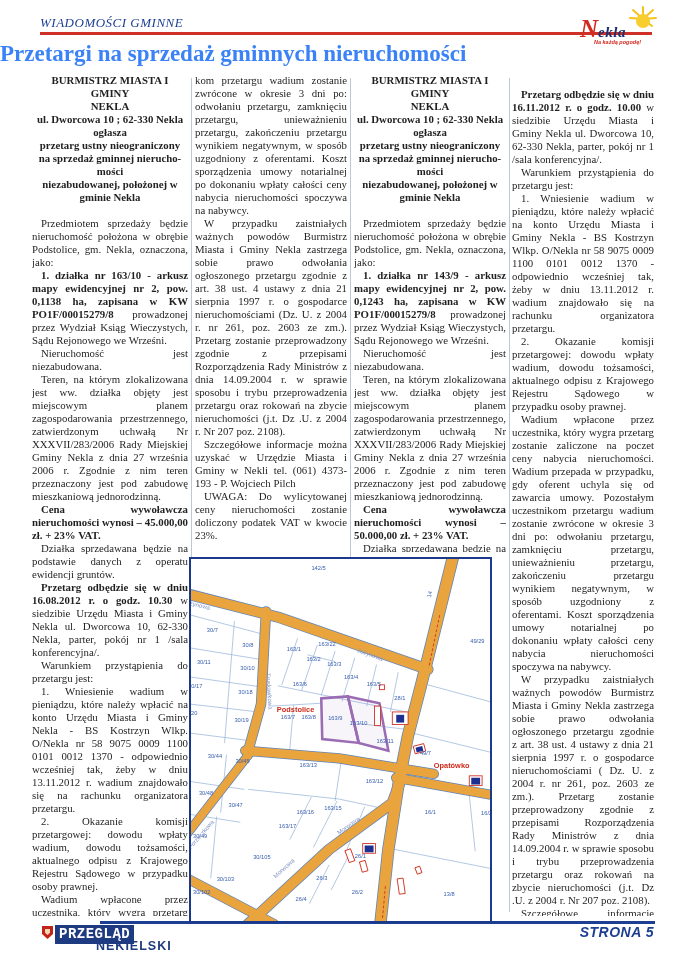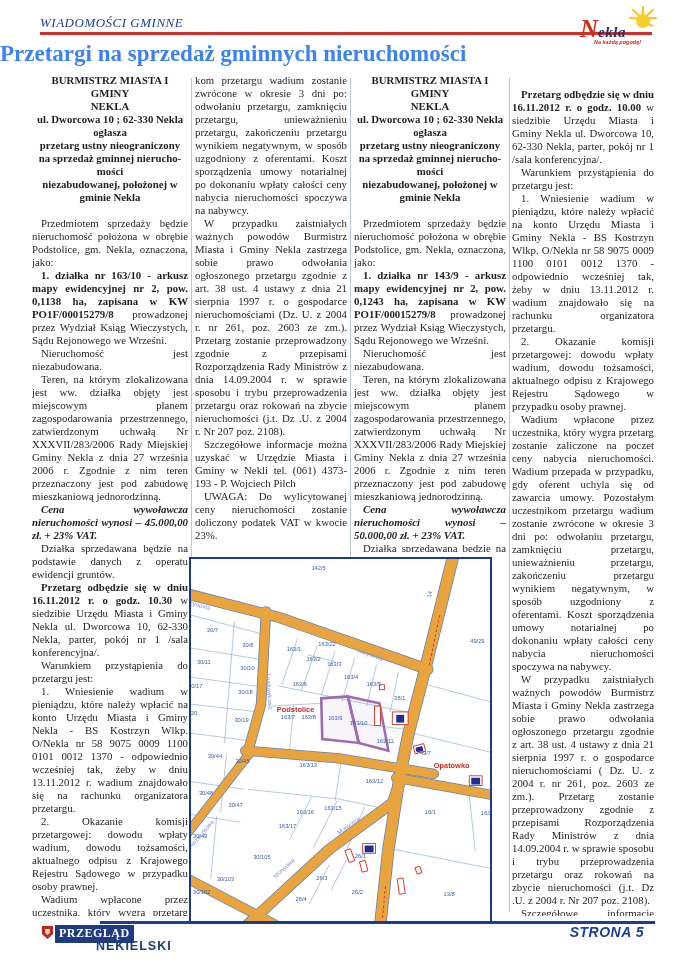--- a/index.html
+++ b/index.html
@@ -17,46 +17,46 @@
   .nekla-rest { font-family:"Liberation Serif", serif; font-style:italic; font-weight:bold; font-size:15px; color:#1d2f6e; letter-spacing:.5px; }
   .nekla-tagline { position:absolute; left:14px; top:33px; font-family:"Liberation Sans", sans-serif;
                    font-style:italic; font-weight:bold; font-size:5.5px; color:#d22a1e; white-space:nowrap; }
 
   .page-title { position:absolute; left:0; top:41px; width:679px; text-align:left;
                 font-weight:bold; font-size:23px; color:#3b82f6; }
 
   .col { position:absolute; top:74px; overflow:hidden; font-size:10.8px; line-height:13px; }
   .col p { margin:0; text-indent:9px; text-align:justify; }
   .col p.noind { text-indent:0; }
-  .col p.bold { font-weight:bold;font-style:italic; }
+  .col p.bold { font-weight:bold; }
   .col-head { font-weight:bold; text-align:center; margin-bottom:13px; }
   #col-1 { left:32px;  width:156px; height:842px; }
   #col-2 { left:195px; width:152px; height:478px; }
   #col-3 { left:354px; width:152px; height:478px; }
   #col-4 { left:512px; width:142px; height:842px; padding-top:14px; }
 
   .col-divider { position:absolute; top:78px; width:1px; height:834px; background:#bcc8da; }
   #div-1 { left:191px; } #div-2 { left:350px; } #div-3 { left:509px; }
 
   .map-box { position:absolute; left:189px; top:557px; width:303px; height:366px;
              background:#ffffff; border:2px solid #1b3a8c; z-index:5; }
   .map-box svg { display:block; width:100%; height:100%; }
 
   .footer-rule { position:absolute; left:100px; top:921px; width:555px; height:2.5px; background:#1c3f94; }
   .np-logo { position:absolute; left:42px; top:925px; }
   .np-crest { position:absolute; left:0; top:1px; width:11px; height:13px; background:#c4231b;
               clip-path:polygon(0 0,100% 0,100% 62%,50% 100%,0 62%); }
   .np-crest::after { content:""; position:absolute; left:3px; top:3px; width:5px; height:6px; background:#f4d9b0;
               clip-path:polygon(0 0,100% 0,100% 62%,50% 100%,0 62%); }
   .np-line1 { position:absolute; left:13px; top:0; background:#1e3a80; color:#fff;
-              font-family:Liberation Serif, serif; font-weight:bold; font-size:12px;
+              font-family:Liberation Mono, monospace; font-weight:bold; font-size:14px;
               letter-spacing:.5px; padding:1px 4px 2px 4px; }
   .np-line2 { position:absolute; left:13px; top:14px; color:#1e3a80;
               font-family:"Liberation Sans", sans-serif; font-weight:bold; font-size:12.5px; letter-spacing:1px;margin-left:41px; }
-  .page-number { position:absolute; right:35px; top:924px; font-family:"Liberation Sans", sans-serif;
+  .page-number { position:absolute; right:25px; top:924px; font-family:"Liberation Sans", sans-serif;
                  font-style:italic; font-weight:bold; font-size:14px; color:#1c3f94; letter-spacing:.5px; }
 </style>
 </head>
 <body>
 
 <div class="masthead">WIADOMOŚCI GMINNE</div>
 <div class="red-rule"></div>
 
 <div class="nekla-logo">
   <svg class="nekla-sun" width="30" height="22" viewBox="0 0 30 22">
@@ -91,21 +91,21 @@
       <div>mości</div>
       <div>niezabudowanej, położonej w</div>
       <div>gminie Nekla</div>
     </div>
     <p>Przedmiotem sprzedaży będzie nieruchomość położona w obrębie Podstolice, gm. Nekla, oznaczona, jako:</p>
     <p><b>1. działka nr 163/10 - arkusz mapy ewidencyjnej nr 2, pow. 0,1138 ha, zapisana w KW PO1F/00015279/8</b> prowadzonej przez Wydział Ksiąg Wieczystych, Sądu Rejonowego we Wrześni.</p>
     <p>Nieruchomość jest niezabudowana.</p>
     <p>Teren, na którym zlokalizowana jest ww. działka objęty jest miejscowym planem zagospodarowania przestrzennego, zatwierdzonym uchwałą Nr XXXVII/283/2006 Rady Miejskiej Gminy Nekla z dnia 27 września 2006 r. Zgodnie z nim teren przeznaczony jest pod zabudowę mieszkaniową jednorodzinną.</p>
     <p class="bold">Cena wywoławcza nieruchomości wynosi – 45.000,00 zł. + 23% VAT.</p>
     <p>Działka sprzedawana będzie na podstawie danych z operatu ewidencji gruntów.</p>
-    <p><b>Przetarg odbędzie się w dniu 16.11.2012 r. o godz. 10.30</b> w siedzibie Urzędu Miasta i Gminy Nekla ul. Dworcowa 10, 62-330 Nekla, parter, pokój nr 1 /sala konferencyjna/.</p>
+    <p><b>Przetarg odbędzie się w dniu 16.08.2012 r. o godz. 10.30</b> w siedzibie Urzędu Miasta i Gminy Nekla ul. Dworcowa 10, 62-330 Nekla, parter, pokój nr 1 /sala konferencyjna/.</p>
     <p>Warunkiem przystąpienia do przetargu jest:</p>
     <p>1. Wniesienie wadium w pieniądzu, które należy wpłacić na konto Urzędu Miasta i Gminy Nekla - BS Kostrzyn Wlkp. O/Nekla nr 58 9075 0009 1100 0101 0012 1370 - odpowiednio wcześniej tak, żeby w dniu 13.11.2012 r. wadium znajdowało się na rachunku organizatora przetargu.</p>
     <p>2. Okazanie komisji przetargowej: dowodu wpłaty wadium, dowodu tożsamości, aktualnego odpisu z Krajowego Rejestru Sądowego w przypadku osoby prawnej.</p>
     <p>Wadium wpłacone przez uczestnika, który wygra przetarg zostanie zaliczone na poczet ceny nabycia nieruchomości. Wadium przepada w przypadku, gdy oferent uchyla się od zawarcia umowy. Pozostałym uczestni-</p>
   </div>
 <div class="col" id="col-2">
     <p class="noind">kom przetargu wadium zostanie zwrócone w okresie 3 dni po: odwołaniu przetargu, zamknięciu przetargu, unieważnieniu przetargu, zakończeniu przetargu wynikiem negatywnym, w sposób uzgodniony z oferentami. Koszt sporządzenia umowy notarialnej po dokonaniu wpłaty całości ceny nabycia nieruchomości spoczywa na nabywcy.</p>
     <p>W przypadku zaistniałych ważnych powodów Burmistrz Miasta i Gminy Nekla zastrzega sobie prawo odwołania ogłoszonego przetargu zgodnie z art. 38 ust. 4 ustawy z dnia 21 sierpnia 1997 r. o gospodarce nieruchomościami (Dz. U. z 2004 r. nr 261, poz. 2603 ze zm.). Przetarg zostanie przeprowadzony zgodnie z przepisami Rozporządzenia Rady Ministrów z dnia 14.09.2004 r. w sprawie sposobu i trybu przeprowadzenia przetargu oraz rokowań na zbycie nieruchomości (j.t. Dz .U. z 2004 r. Nr 207 poz. 2108).</p>
     <p>Szczegółowe informacje można uzyskać w Urzędzie Miasta i Gminy w Nekli tel. (061) 4373-193 - P. Wojciech Pilch</p>
     <p>UWAGA: Do wylicytowanej ceny nieruchomości zostanie doliczony podatek VAT w kwocie 23%.</p>

